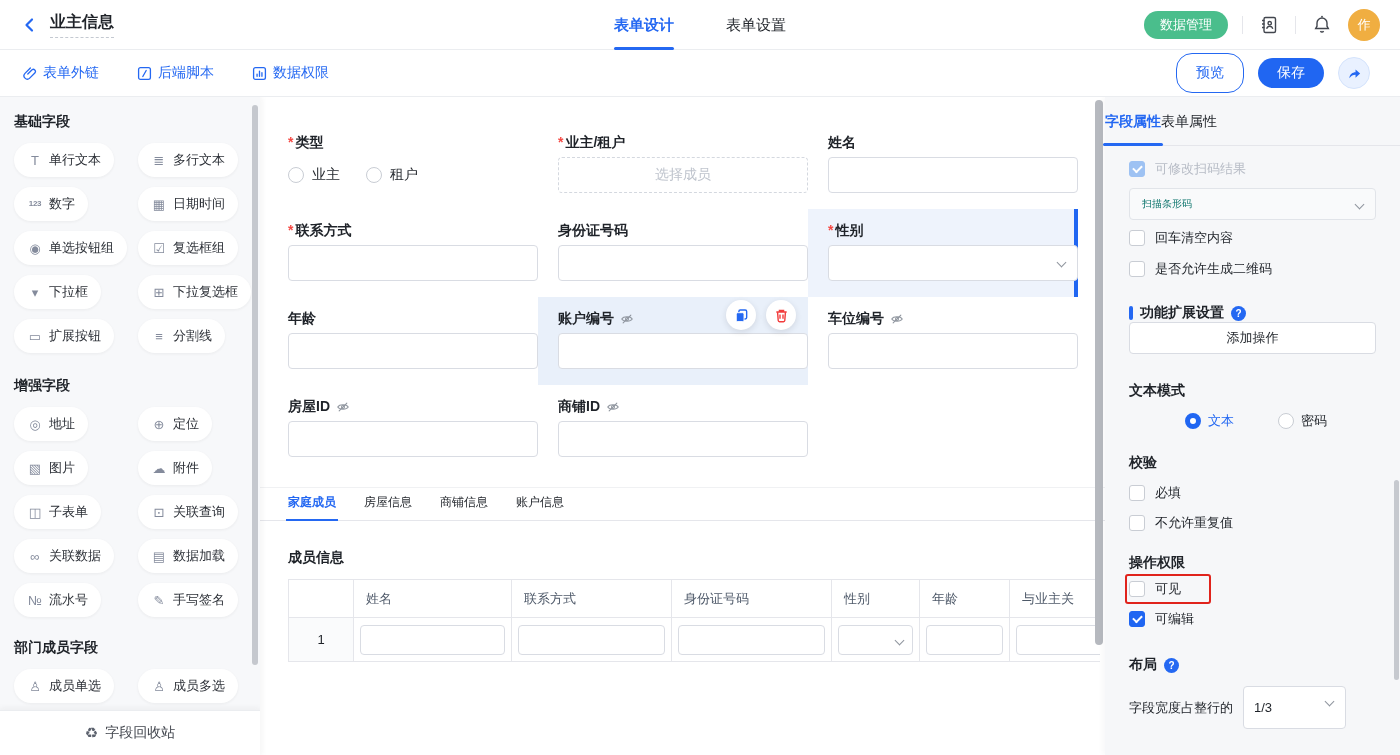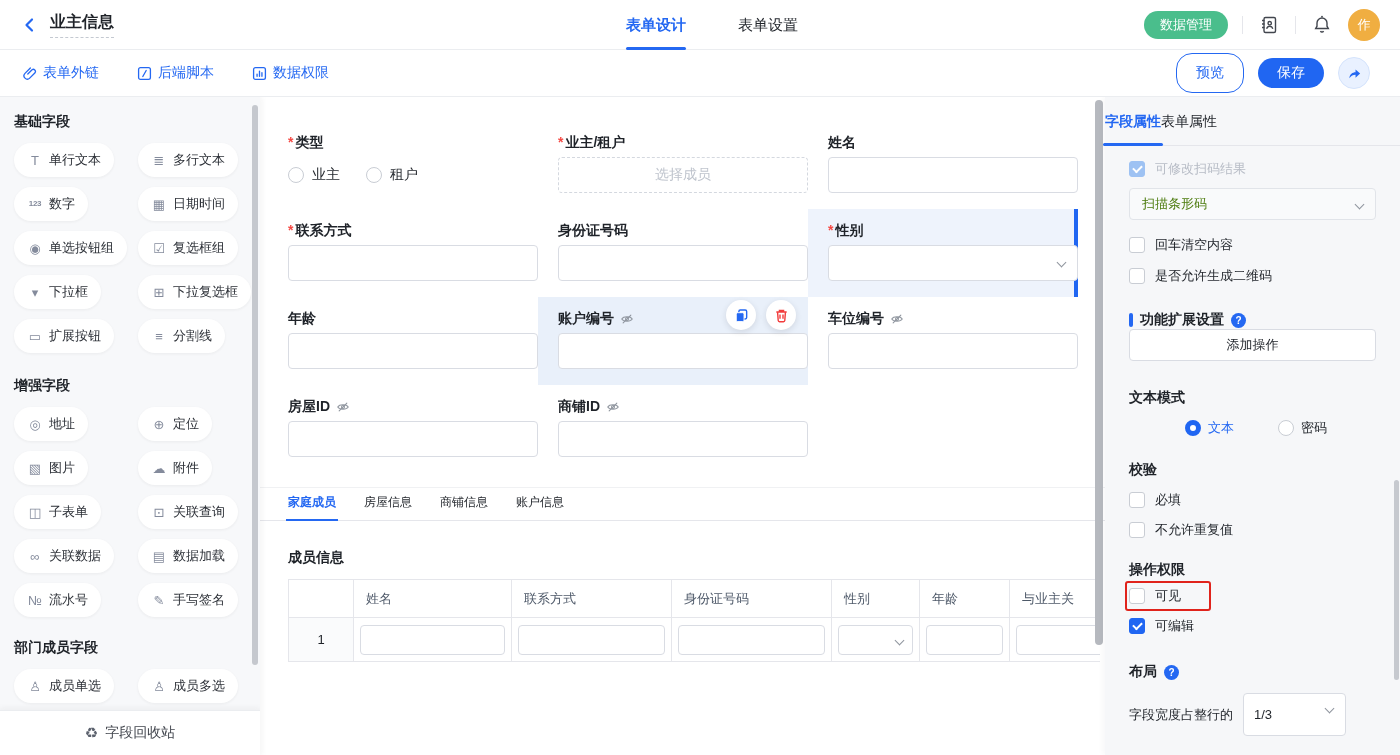--- a/index.html
+++ b/index.html
@@ -5,21 +5,21 @@
   * { margin:0; padding:0; box-sizing:border-box; }
   html,body { width:1400px; height:755px; overflow:hidden; }
   body { font-family:"Liberation Sans","DejaVu Sans",sans-serif; color:#1f2329; background:#fff; }
   .app { position:relative; width:1400px; height:755px; overflow:hidden; }
 
   
   .topbar { position:relative; height:50px; background:#fff; border-bottom:1px solid #ebedf0; display:flex; align-items:center; padding:0 20px; }
   .tb-left { display:flex; align-items:center; gap:10px; }
   .back-btn { width:20px; height:20px; display:flex; align-items:center; justify-content:center; cursor:pointer; }
   .doc-title { font-size:16px; font-weight:700; padding-bottom:4px; border-bottom:1px dashed #c4c9d1; }
-  .tb-tabs { position:absolute; left:50%; transform:translateX(-50%); top:0; height:50px; display:flex; gap:52px; align-items:flex-end;margin-left:12px; }
+  .tb-tabs { position:absolute; left:50%; transform:translateX(-50%); top:0; height:50px; display:flex; gap:52px; align-items:flex-end; }
   .tb-tab { font-size:15px; color:#1f2329; position:relative; height:50px; display:flex; align-items:center; cursor:pointer; }
   .tb-tab.active { color:#2468f2; font-weight:700; }
   .tb-tab.active::after { content:""; position:absolute; left:0; right:0; bottom:0; height:3px; background:#2468f2; border-radius:2px; }
   .tb-right { margin-left:auto; display:flex; align-items:center; gap:14px; }
   .btn-green { background:#4abe8c; color:#fff; font-size:13px; border:none; border-radius:15px; height:28px; padding:0 16px; cursor:pointer; }
   .v-div { width:1px; height:18px; background:#e5e6eb; }
   .icon-btn { width:24px; height:24px; display:flex; align-items:center; justify-content:center; cursor:pointer; }
   .avatar { width:32px; height:32px; border-radius:50%; background:#f0ae41; color:#fff; font-size:13px; display:flex; align-items:center; justify-content:center; cursor:pointer; }
 
   
@@ -86,21 +86,21 @@
   .p-tabs { display:flex; justify-content:flex-start; align-items:center; height:48px; border-bottom:1px solid #e5e6eb; margin:1px -24px; }
   .p-tab { font-size:14px; position:relative; height:48px; display:flex; align-items:center; cursor:pointer; }
   .p-tab.active { color:#2468f2; font-weight:700; }
   .p-tab.active::after { content:""; position:absolute; left:-2px; right:-2px; bottom:0; height:3px; background:#2468f2; border-radius:2px; }
   .cb-row { display:flex; align-items:center; gap:10px; font-size:13px; color:#1f2329; }
   .cb { width:16px; height:16px; border:1px solid #c9cdd4; border-radius:3px; background:#fff; flex:none; position:relative; cursor:pointer; }
   .cb.checked { background:#2066f2; border-color:#2066f2; }
   .cb.checked::after { content:""; position:absolute; left:3px; top:3px; width:7px; height:4px; border-left:2px solid #fff; border-bottom:2px solid #fff; transform:rotate(-45deg); }
   .cb.checked.disabled { background:#9ec2f3; border-color:#9ec2f3; }
   .dim { color:#b7bcc6; }
-  .p-select { height:32px; border:1px solid #e1e4e9; border-radius:4px; background:#f9fafb; position:relative; display:flex; align-items:center; padding:0 12px; font-size:13px; color:#4d7c0f; }
+  .p-select { height:32px; border:1px solid #e1e4e9; border-radius:4px; background:#f9fafb; position:relative; display:flex; align-items:center; padding:0 12px; font-size:10px; color:#0f766e; }
   .p-select .chev { top:12px; }
   .sec-head { display:flex; align-items:center; gap:7px; font-size:14px; font-weight:700; }
   .sec-bar { width:4px; height:14px; background:#2468f2; border-radius:2px; }
   .help { width:15px; height:15px; border-radius:50%; background:#2468f2; color:#fff; font-size:10px; font-weight:700; display:flex; align-items:center; justify-content:center; cursor:pointer; }
   .btn-add { width:247px; height:32px; background:#fff; border:1px solid #d9dce3; border-radius:4px; font-size:13px; color:#1f2329; cursor:pointer; }
   .p-label { font-size:14px; font-weight:700; }
   .p-radio-row { display:flex; gap:44px; margin-left:56px; align-items:center; }
   .p-radio-opt { display:flex; align-items:center; gap:7px; font-size:13px; cursor:pointer; }
   .p-radio-opt.sel-txt { color:#2468f2; }
   .annot { display:inline-flex; border:2px solid #e0231c; border-radius:3px; padding:4px 28px 4px 2px; margin-left:-4px; }
@@ -475,21 +475,21 @@
 
       <div class="cb-row" style="margin-top:14px;" data-name="scan-result-editable-row">
         <span class="cb checked disabled" data-name="checkbox-scan-editable"></span>
         <span class="dim">可修改扫码结果</span>
       </div>
       <div class="p-select" style="margin-top:10px;" data-name="scan-mode-select">
         <span>扫描条形码</span>
         <span class="chev" data-name="chevron-down-icon"></span>
       </div>
 
-      <div class="cb-row" style="margin-top:16px;" data-name="clear-on-enter-row">
+      <div class="cb-row" style="margin-top:9px;" data-name="clear-on-enter-row">
         <span class="cb" data-name="checkbox-clear-on-enter"></span>
         <span>回车清空内容</span>
       </div>
       <div class="cb-row" style="margin-top:13px;" data-name="allow-qrcode-row">
         <span class="cb" data-name="checkbox-allow-qrcode"></span>
         <span>是否允许生成二维码</span>
       </div>
 
       <div class="sec-head" style="margin-top:26px;" data-name="extension-section-header">
         <span class="sec-bar" data-name="section-bar"></span>

